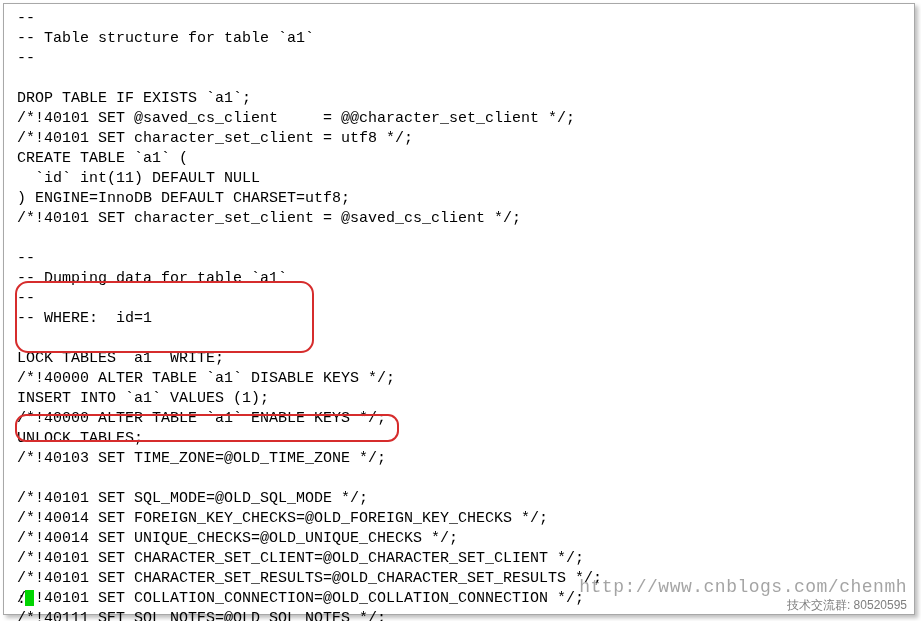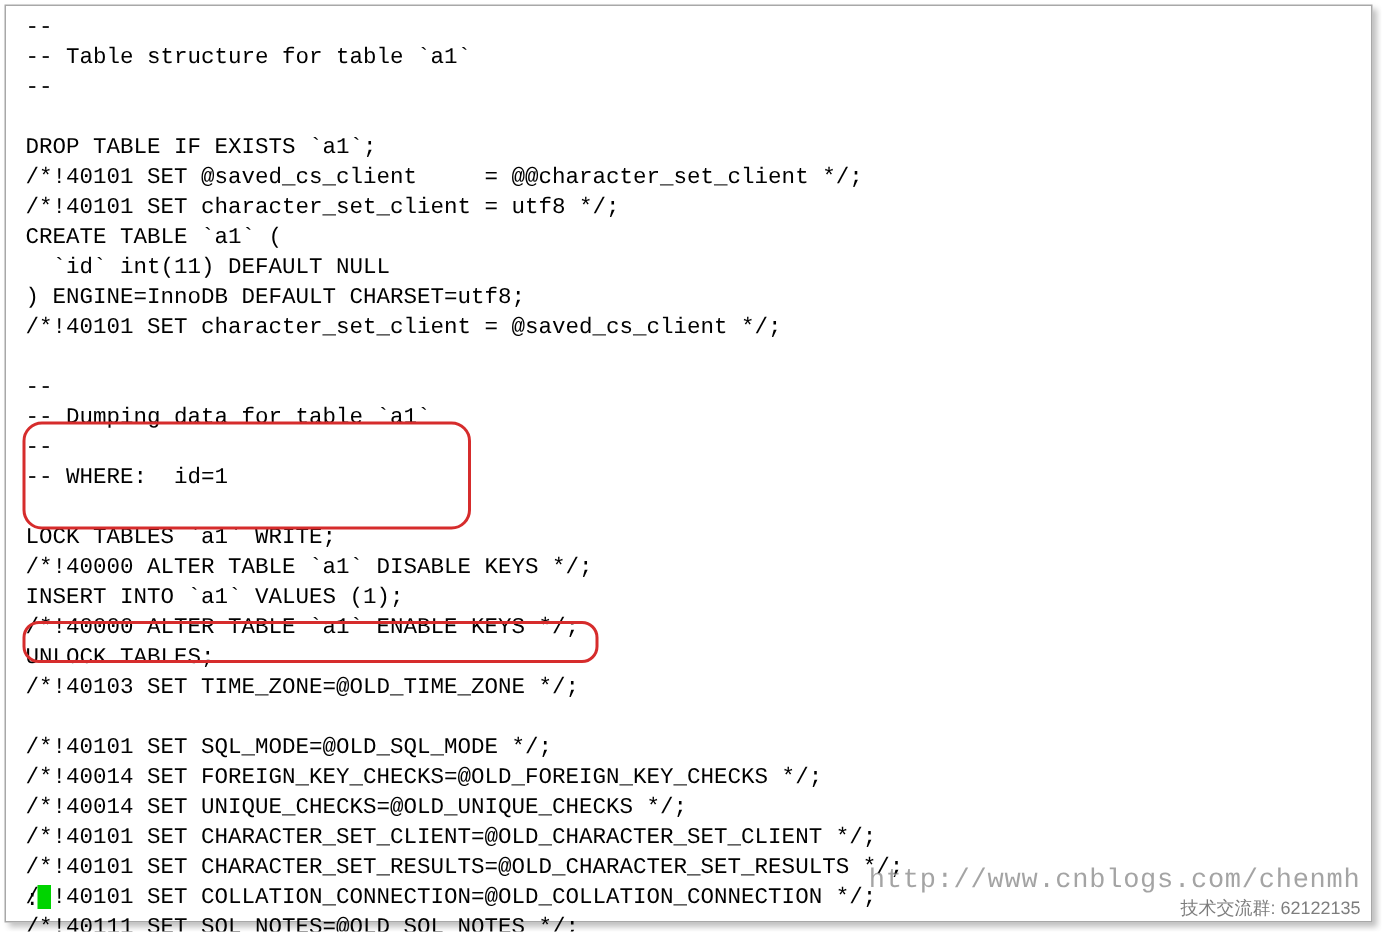--- a/index.html
+++ b/index.html
@@ -122,13 +122,13 @@
 /*!40101 SET CHARACTER_SET_RESULTS=@OLD_CHARACTER_SET_RESULTS */;
 /*!40101 SET COLLATION_CONNECTION=@OLD_COLLATION_CONNECTION */;
 /*!40111 SET SQL_NOTES=@OLD_SQL_NOTES */;</div>
   <div class="highlight-box-1"></div>
   <div class="highlight-box-2"></div>
   <span class="colon">:</span>
   <div class="cursor-block"></div>
 </div>
 
 <div class="watermark-url">http://www.cnblogs.com/chenmh</div>
-<div class="watermark-qq">技术交流群: 62122135</div>
+<div class="watermark-qq">技术交流群: 80520595</div>
 
 </body></html>

